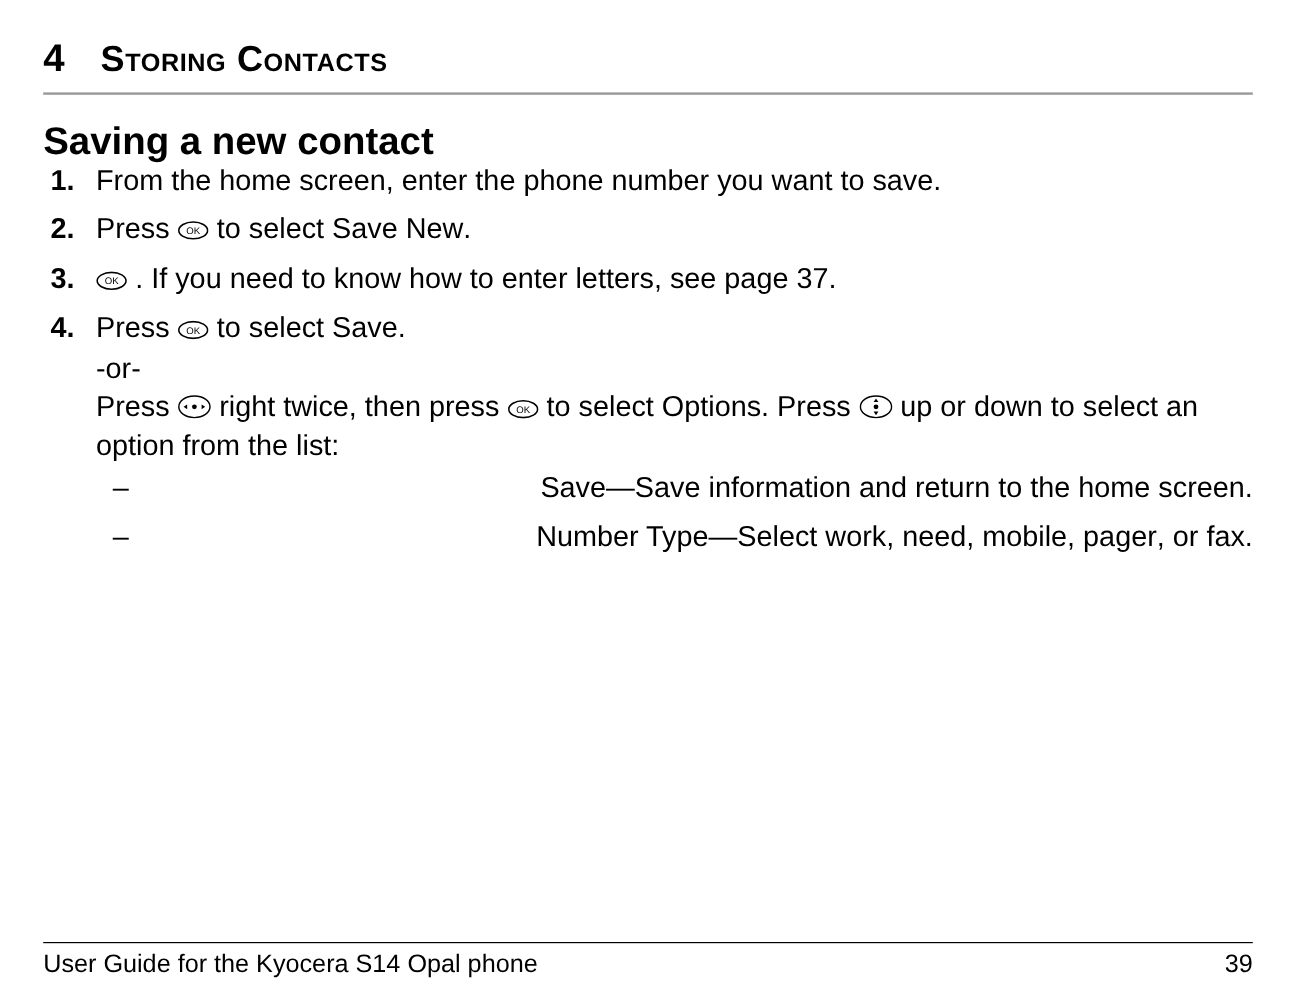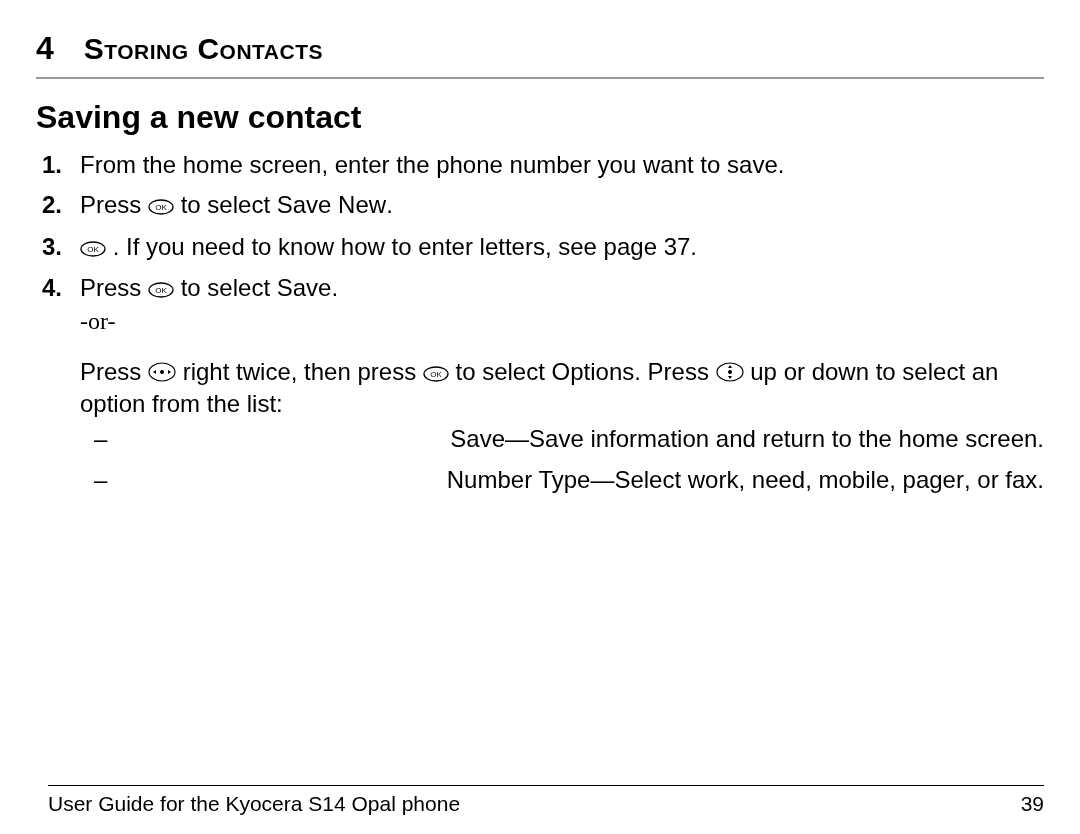--- a/index.html
+++ b/index.html
@@ -38,21 +38,21 @@
     font-variant: small-caps;
   }
   .intro {
     font-size: 25px;
     line-height: 1.22;
     margin: 0 0 26px 0;
   }
   .section-heading {
     font-size: 32px;
     font-weight: 700;
-    margin: 0 0 14px 0;
+    margin: 0 0 0 0;
   }
   ol.steps {
     list-style: none;
     margin: 0;
     padding: 0 0 0 44px;
     counter-reset: step;
     font-size: 24px;
     line-height: 1.24;
   }
   ol.steps > li {
@@ -63,22 +63,21 @@
   }
   ol.steps > li::before {
     content: counter(step) ".";
     position: absolute;
     left: -38px;
     font-weight: 700;
   }
   .bold { font-weight: 400; }
   .cond { font-family: "Arial Narrow", Arial, sans-serif; font-stretch: condensed; }
   .or {
-    margin: 2px 0 20px 0;
-    font-family: Liberation Serif, serif;
+    margin: 2px 0 2px 0;
   }
   .sublist {
     list-style: none;
     margin: 6px 0 0 0;
     padding: 0 0 0 44px;
     font-size: 24px;
     line-height: 1.28;
   }
   .sublist > li {
     position: relative;
@@ -89,21 +88,21 @@
     content: "–";
     position: absolute;
     left: -30px;
   }
   .ok-icon, .nav-icon {
     display: inline-block;
     vertical-align: -2px;
   }
   .footer {
     position: absolute;
-    left: 48px;
+    left: 36px;
     right: 36px;
     bottom: 18px;
     border-top: 1.5px solid #000;
     padding-top: 6px;
     display: flex;
     justify-content: space-between;
     font-size: 21px;
   }
 </style>
 </head>

